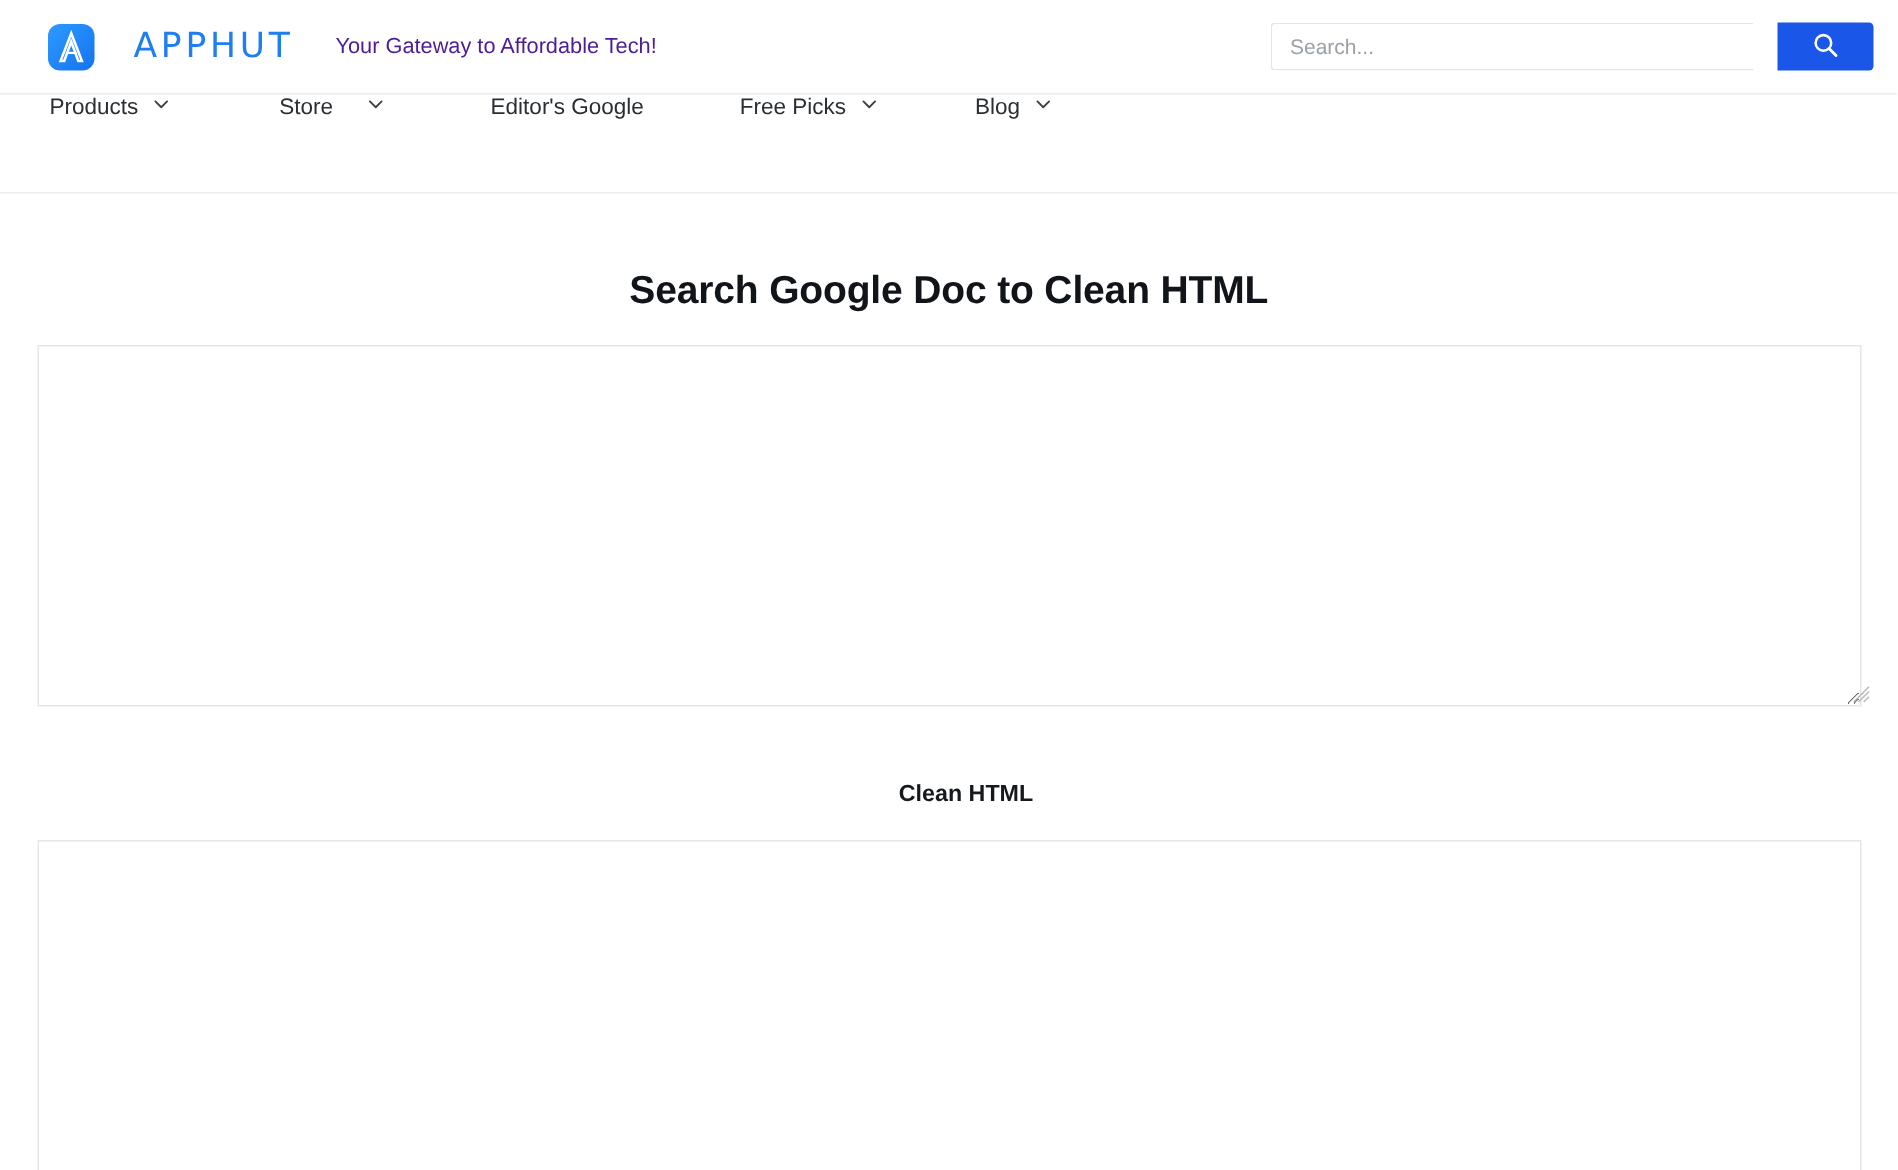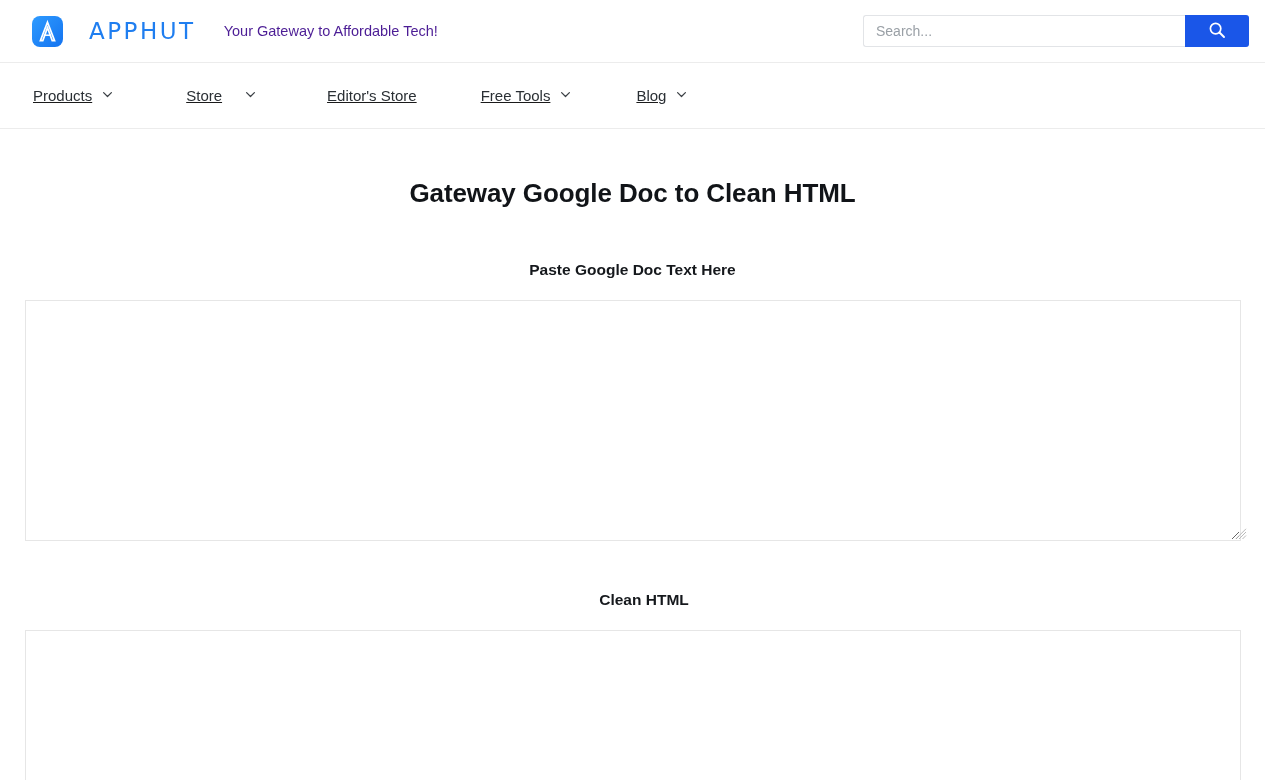--- a/index.html
+++ b/index.html
@@ -56,20 +56,21 @@
     white-space: nowrap;
   }
 
   .search-wrap {
     position: absolute;
     right: 16px;
     top: 15px;
     display: flex;
     align-items: stretch;
     height: 32px;
+    gap: 16px;
   }
   .search-input {
     width: 322px;
     height: 32px;
     border: 1px solid #e2e4e7;
     border-right: none;
     border-radius: 3px 0 0 3px;
     padding: 0 12px;
     font-size: 14px;
     font-family: "Liberation Sans", sans-serif;
@@ -88,24 +89,23 @@
     align-items: center;
     justify-content: center;
     cursor: pointer;
     padding: 0;
   }
 
   
   .navbar {
     height: 66px;
     display: flex;
-    align-items: center;
+    align-items: flex-start;
     border-bottom: 1px solid #ececec;
     background: #fff;
-    text-decoration: underline;
   }
   .nav-item {
     display: flex;
     align-items: center;
     gap: 9px;
     font-size: 15px;
     color: #2a2f34;
     cursor: pointer;
     white-space: nowrap;
   }
@@ -208,47 +208,46 @@
   <div class="nav-item">
     <span>Store</span>
     <span class="chev">
       <svg width="13" height="13" viewBox="0 0 13 13" aria-hidden="true">
         <path d="M2.6 4.6 L6.5 8.5 L10.4 4.6" fill="none" stroke="#3c4146" stroke-width="1.25" stroke-linecap="round" stroke-linejoin="round"></path>
       </svg>
     </span>
   </div>
 
   <div class="nav-item">
-    <span>Editor's Store</span>
-  </div>
-
-  <div class="nav-item">
-    <span>Free Tools</span>
+    <span>Editor's Google</span>
+  </div>
+
+  <div class="nav-item">
+    <span>Free Picks</span>
     <span class="chev">
       <svg width="13" height="13" viewBox="0 0 13 13" aria-hidden="true">
         <path d="M2.6 4.6 L6.5 8.5 L10.4 4.6" fill="none" stroke="#3c4146" stroke-width="1.25" stroke-linecap="round" stroke-linejoin="round"></path>
       </svg>
     </span>
   </div>
 
   <div class="nav-item">
     <span>Blog</span>
     <span class="chev">
       <svg width="13" height="13" viewBox="0 0 13 13" aria-hidden="true">
         <path d="M2.6 4.6 L6.5 8.5 L10.4 4.6" fill="none" stroke="#3c4146" stroke-width="1.25" stroke-linecap="round" stroke-linejoin="round"></path>
       </svg>
     </span>
   </div>
 </nav>
 
 <div class="main">
 
-  <h1 class="page-title">Gateway Google Doc to Clean HTML</h1>
-
-  <h2 class="field-label label-paste">Paste Google Doc Text Here</h2>
+  <h1 class="page-title">Search Google Doc to Clean HTML</h1>
+
 
   <div class="ta-holder">
     <textarea class="ta ta-input" placeholder="" style=""></textarea>
     <span class="resize-grip">
       <svg width="12" height="12" viewBox="0 0 12 12" aria-hidden="true">
         <path d="M11 4 L4 11 M11 7.5 L7.5 11 M11 0.8 L0.8 11" stroke="#b9b9b9" stroke-width="1"></path>
       </svg>
     </span>
   </div>
 

